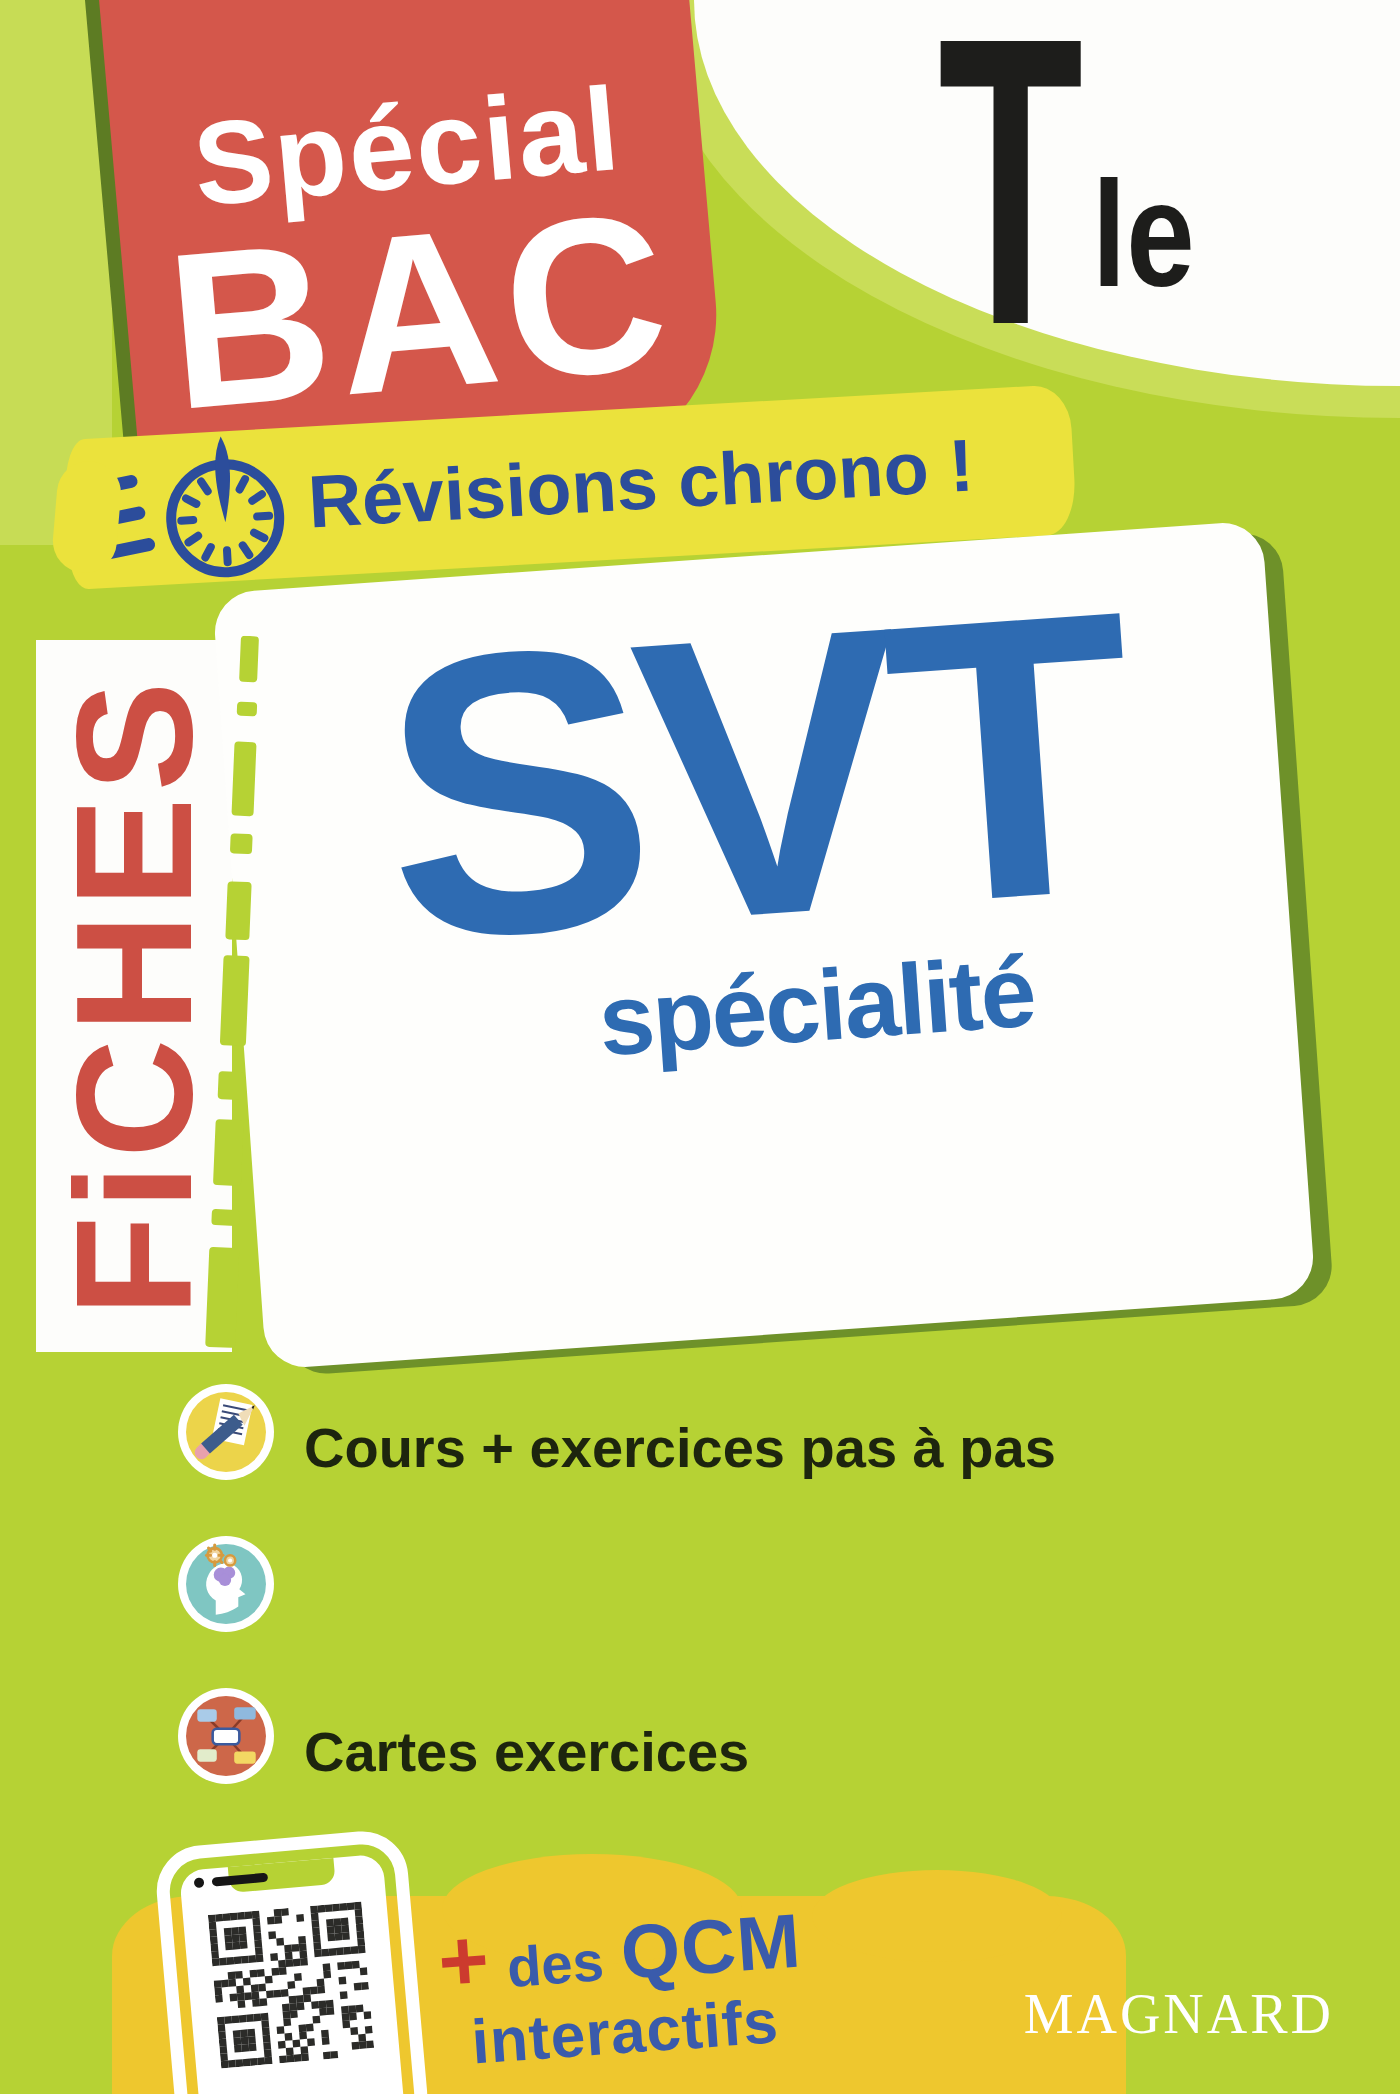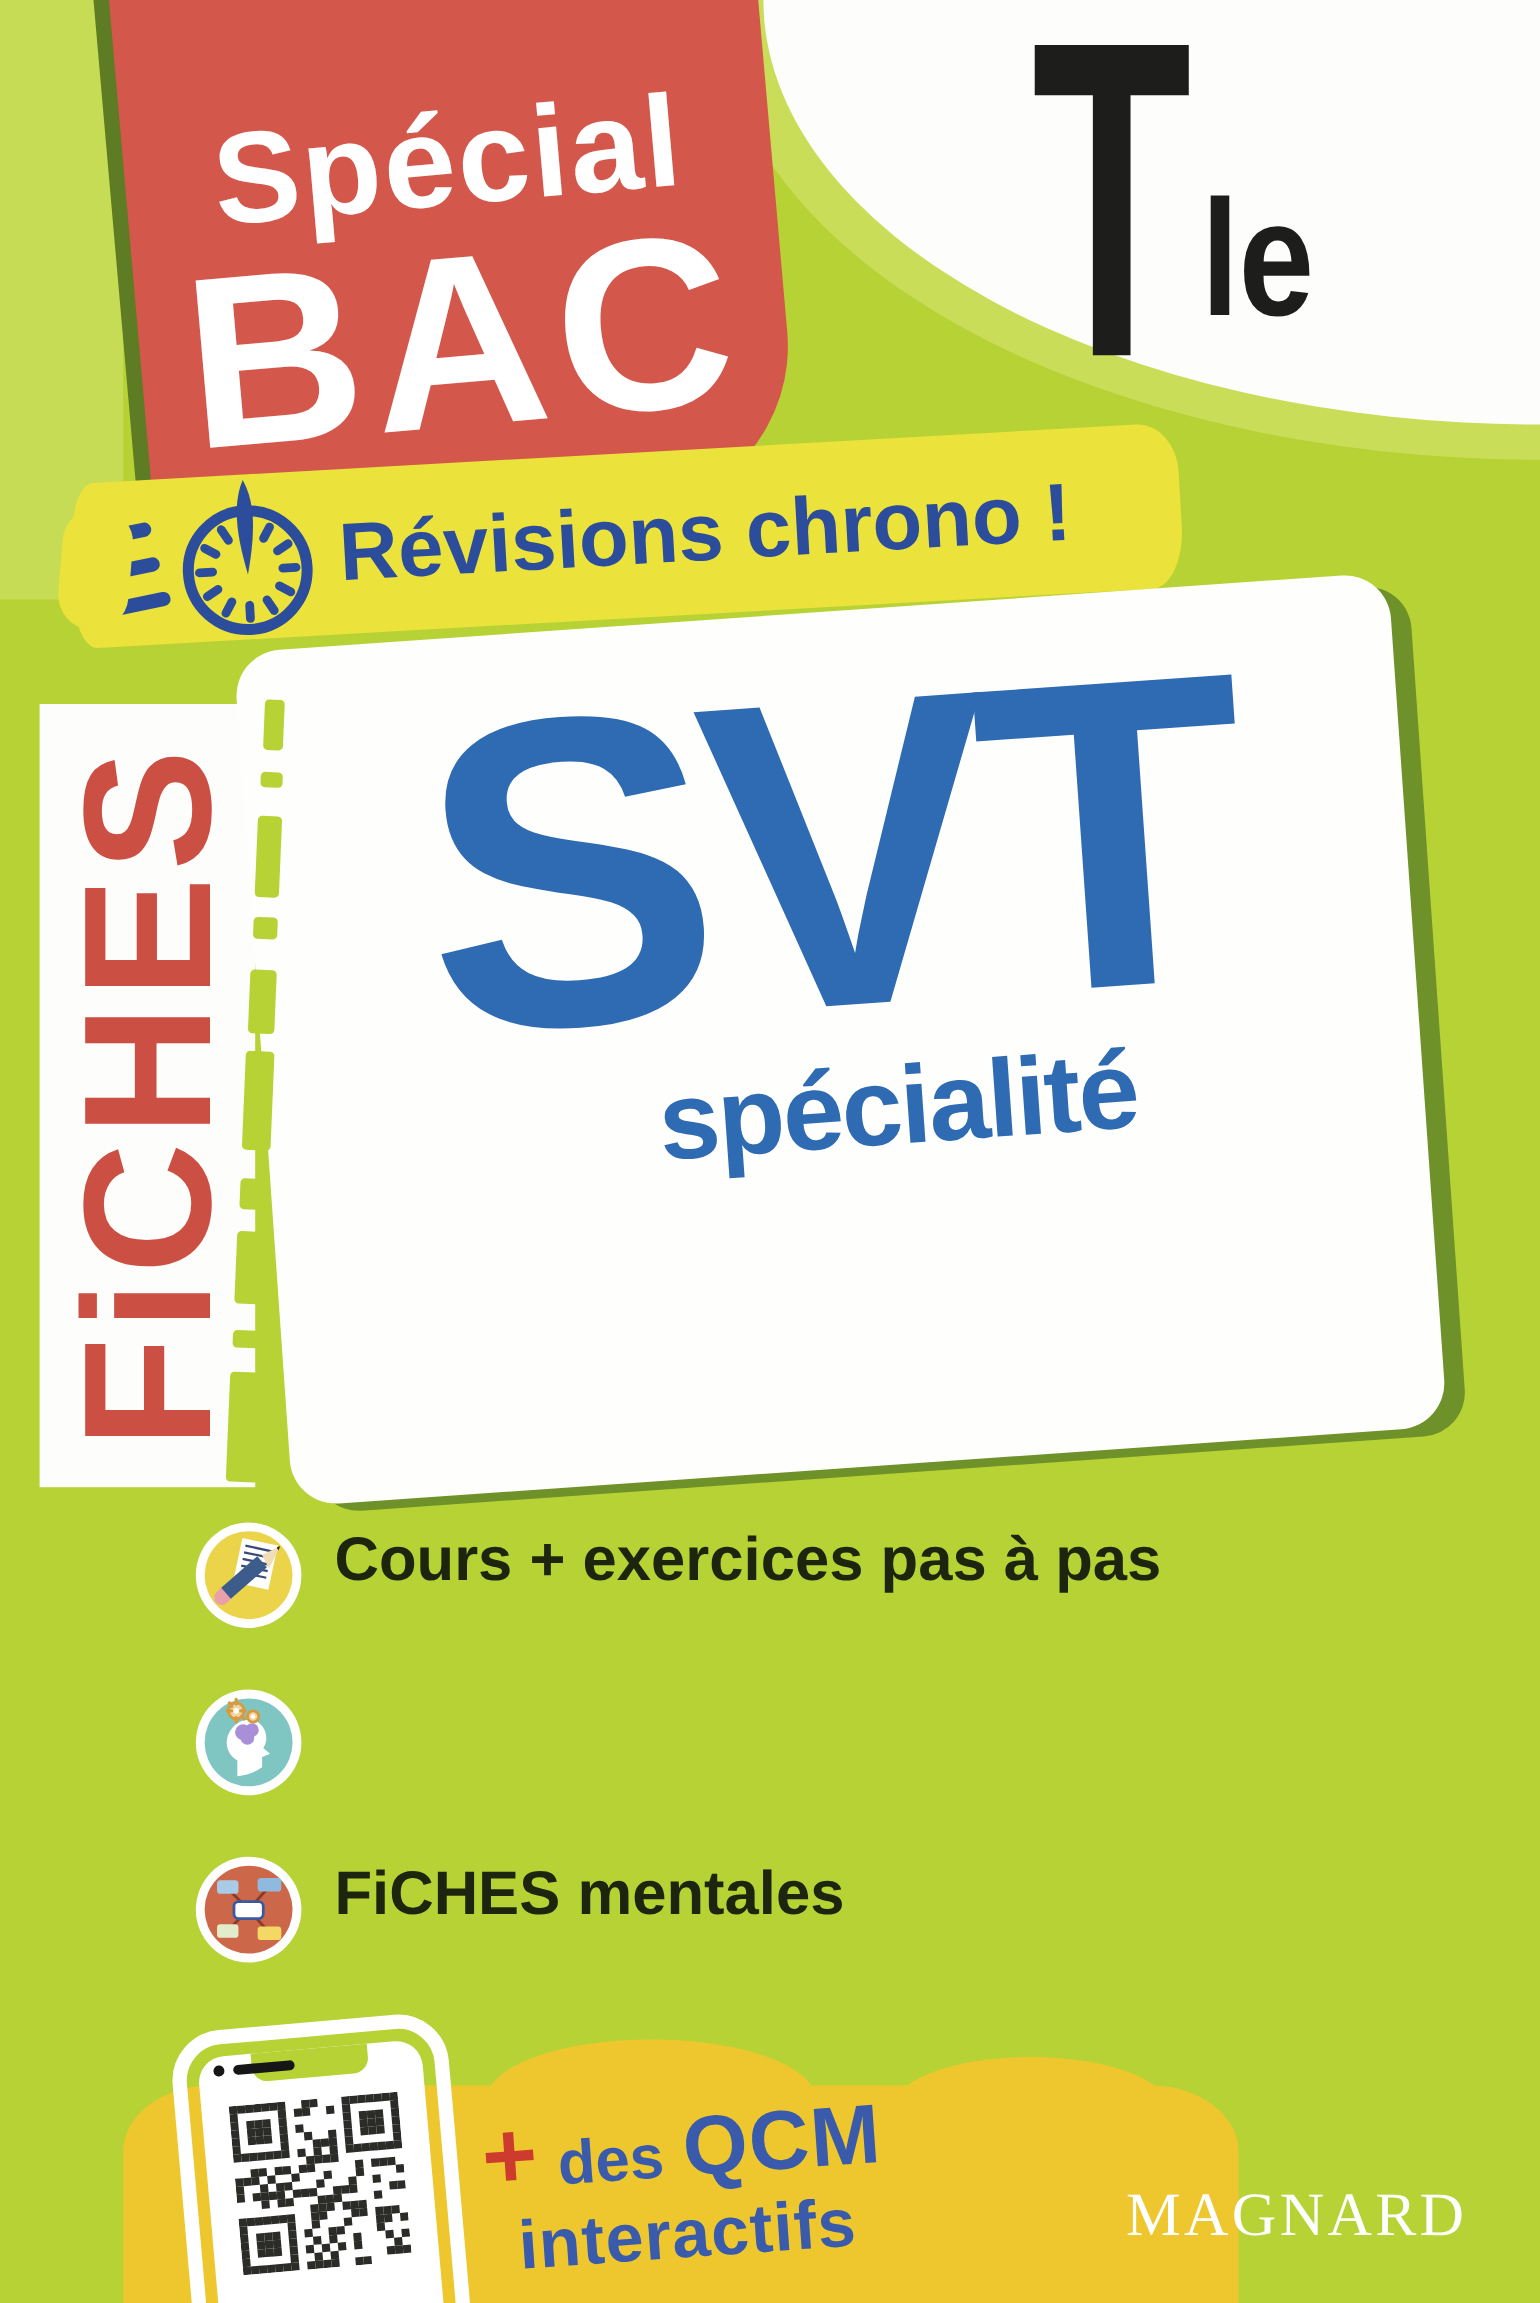--- a/index.html
+++ b/index.html
@@ -50,21 +50,21 @@
   .card-sub{font-size:100px;font-weight:bold;margin-top:-14px;margin-left:96px;letter-spacing:-2px;}
   
   .tears{
     position:absolute;left:230px;top:636px;width:40px;height:716px;overflow:hidden;
     transform:rotate(2.4deg);transform-origin:top center;
     display:flex;flex-direction:column;align-items:center;
   }
   .tears .dash{background:#b6d234;border-radius:4px;flex:none;}
   
   .features{position:absolute;left:178px;top:1384px;}
-  .feature{display:flex;align-items:flex-start;margin-bottom:56px;}
+  .feature{display:flex;align-items:flex-end;margin-bottom:56px;}
   .feature-icon{width:96px;height:96px;background:#fff;border-radius:50%;display:flex;align-items:center;justify-content:center;flex:none;}
   .feature-label{margin-left:30px;font-size:56px;font-weight:bold;color:#1d250e;white-space:nowrap;}
   
   .qcm-blob{position:absolute;left:112px;top:1896px;width:1014px;height:198px;background:#eec72e;border-radius:80px 80px 0 0/60px 60px 0 0;}
   .qcm-blob::before{content:"";position:absolute;left:330px;top:-42px;width:300px;height:110px;border-radius:50%;background:#eec72e;}
   .qcm-blob::after{content:"";position:absolute;left:700px;top:-26px;width:250px;height:92px;border-radius:50%;background:#eec72e;}
   
   .phone{
     position:absolute;left:166px;top:1838px;width:252px;height:310px;box-sizing:border-box;
     border:13px solid #fff;border-radius:46px;transform:rotate(-5deg);
@@ -217,21 +217,21 @@
             <line x1="40" y1="40" x2="22" y2="58"></line>
             <line x1="40" y1="40" x2="58" y2="60"></line>
           </g>
           <rect x="12" y="14" width="19" height="12" rx="3" fill="#a9cbe8"></rect>
           <rect x="48" y="12" width="21" height="12" rx="3" fill="#8fb9de"></rect>
           <rect x="12" y="53" width="19" height="12" rx="3" fill="#e2eccb"></rect>
           <rect x="48" y="55" width="21" height="12" rx="3" fill="#f3d863"></rect>
           <rect x="27" y="33" width="26" height="15" rx="4" fill="#fff" stroke="#3b5a9e" stroke-width="2.5"></rect>
         </svg>
       </span>
-      <span class="feature-label">FiCHES mentales</span>
+      <span class="feature-label">Cartes exercices</span>
     </div>
 
   </div>
 
   <div class="qcm-blob"></div>
 
   <div class="phone">
     <div class="screen">
       <div class="notch"></div>
       <div class="cam"></div>

